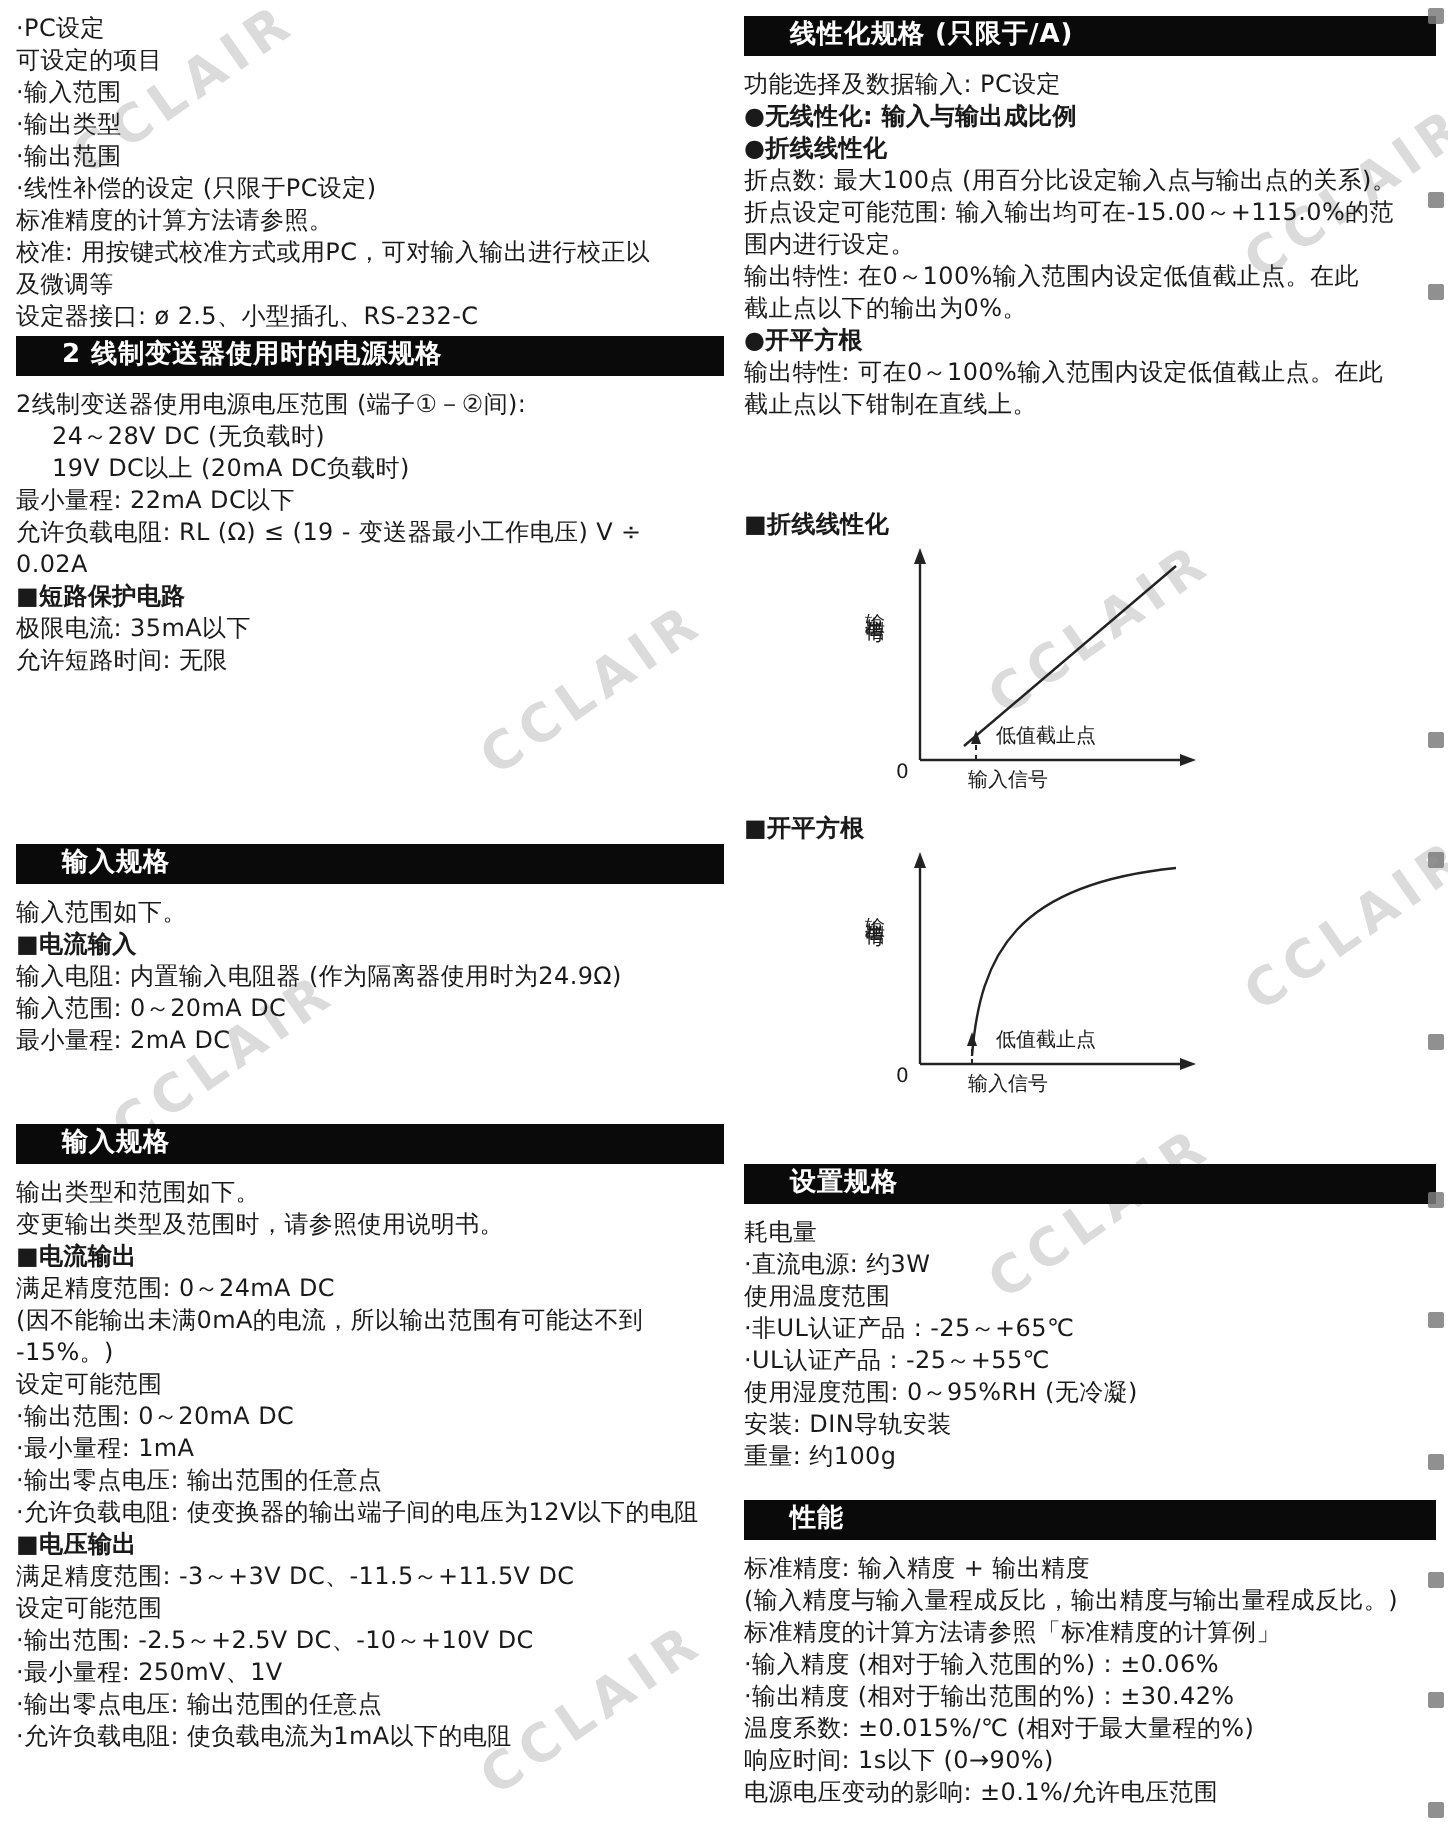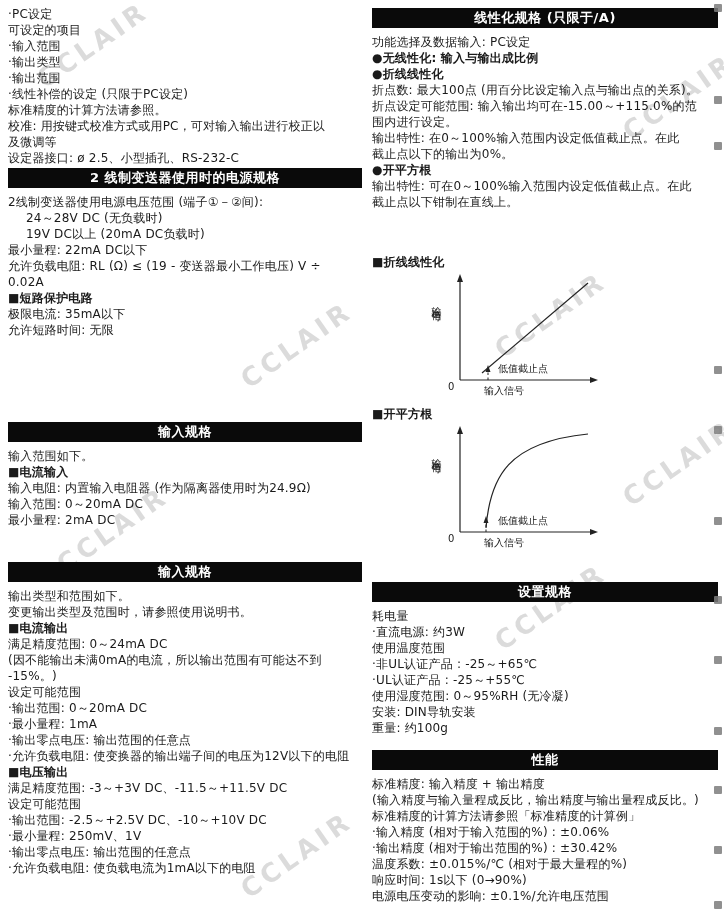--- a/index.html
+++ b/index.html
@@ -8,21 +8,21 @@
   #page{position:absolute;inset:0;overflow:hidden;background:#fff;}
 
   .col{position:absolute;top:6px;}
   .col-left{left:8px;width:354px;}
   .col-right{left:372px;width:346px;}
 
   .line{font-size:12px;line-height:16px;height:16px;white-space:nowrap;letter-spacing:0.2px;}
   .line.bold{font-weight:bold;}
   .line.in1{padding-left:18px;}
 
-  .section-header{background:#0a0a0a;color:#ffffff;font-weight:bold;font-size:13px;line-height:20px;height:20px;padding:0 5px;margin:2px 0 6px 0;letter-spacing:0.5px;text-align:center;}
+  .section-header{background:#0a0a0a;color:#ffffff;font-weight:bold;font-size:13px;line-height:20px;height:20px;padding:0 23px;margin:2px 0 6px 0;letter-spacing:0.5px;}
 
   .chart-box{position:relative;width:200px;height:132px;margin-left:48px;}
   .chart-box svg{position:absolute;left:0;top:0;}
   .chart-label{position:absolute;font-size:10px;line-height:12px;color:#1a1a1a;white-space:nowrap;}
   .y-label{left:10px;top:28px;writing-mode:vertical-rl;text-orientation:upright;letter-spacing:2px;}
   .x-label{left:64px;top:115px;}
   .origin-label{left:28px;top:111px;}
   .cutoff-label{left:78px;top:93px;}
   svg line,svg path{stroke:#222;stroke-width:1.2;fill:none;}
   svg polygon{fill:#222;stroke:none;}

